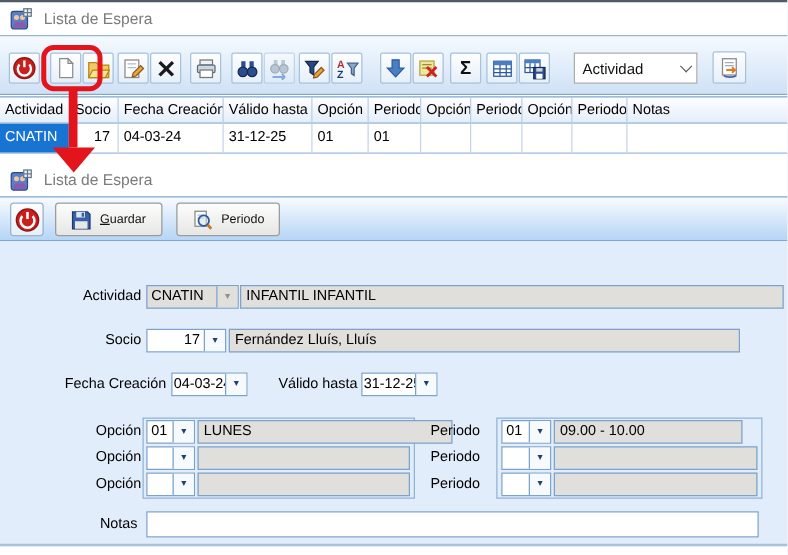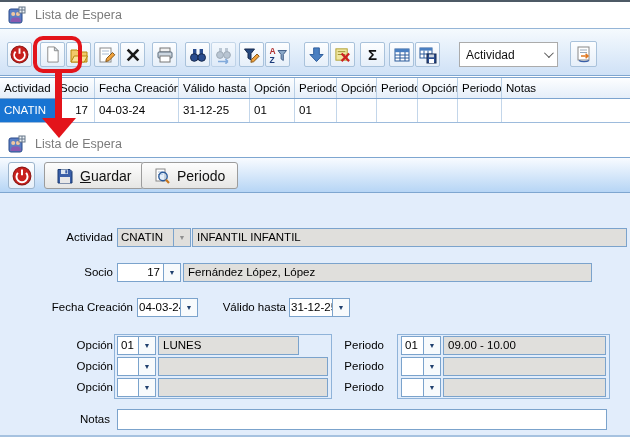--- a/index.html
+++ b/index.html
@@ -19,21 +19,21 @@
     background:linear-gradient(#fdfeff,#e6eff9); display:flex; align-items:center; justify-content:center; }
   .tb-btn.dim { opacity:.55; }
   .tb-btn .sg { font-size:15px; font-weight:bold; color:#111; line-height:1; }
   .tb-combo { position:absolute; left:459px; top:13px; width:99px; height:25px; background:#fff; border:1px solid #ababab;
     display:flex; align-items:center; font-size:12px; color:#111; padding:0 6px; }
   .tb-combo .chev { margin-left:auto; width:7px; height:7px; border-right:1.6px solid #5a5a5a; border-bottom:1.6px solid #5a5a5a; transform:rotate(45deg) translateY(-2px); }
 
   .toolbar2 { position:absolute; left:0; top:157px; width:630px; height:36px;
     background:linear-gradient(#f8fbff,#b6d5f5); border-top:1px solid #7ea6d0; border-bottom:1px solid #7ea6d0; }
   .btn2 { position:absolute; top:4px; height:27px; border:1px solid #9c9c9c; border-radius:3px;
-    background:linear-gradient(#fdfdfd,#e6e6e4); display:flex; align-items:center; gap:7px; padding:0 12px; font-size:14px; color:#111; }
+    background:linear-gradient(#fdfdfd,#e6e6e4); display:flex; align-items:center; gap:7px; padding:0 12px; font-size:10px; color:#111; }
   .pwr2 { position:absolute; left:8px; top:4px; width:27px; height:27px; border:1px solid #9cb4cc; border-radius:3px;
     background:linear-gradient(#fdfeff,#e6eff9); display:flex; align-items:center; justify-content:center; }
   .mn { display:inline-block; }
   .mn::first-letter { text-decoration:underline; }
 
   
   .grid { position:absolute; left:0; top:77px; width:630px; font-size:11.5px; }
   .g-head { display:flex; height:22px; background:linear-gradient(#fdfeff,#e5eef9);
     border-top:1px solid #7da4cf; border-bottom:1px solid #7da4cf; }
   .gh { border-right:1px solid #b9cfe6; padding:4px 0 0 4px; color:#000; white-space:nowrap; overflow:hidden; }
@@ -327,63 +327,63 @@
     <span class="val">CNATIN</span>
     <span class="arr">▼</span>
   </div>
   <div class="fld" style="left:192px; top:228px; width:435px;">INFANTIL INFANTIL</div>
 
   <div class="flabel" style="left:28px; top:263px; width:85px;">Socio</div>
   <div class="combo" style="left:117px; top:263px; width:64px;">
     <span class="val num">17</span>
     <span class="arr">▼</span>
   </div>
-  <div class="fld" style="left:183px; top:263px; width:409px;">Fernández López, López</div>
+  <div class="fld" style="left:183px; top:263px; width:409px;">Fernández Lluís, Lluís</div>
 
   <div class="flabel" style="left:28px; top:298px; width:105px;">Fecha Creación</div>
   <div class="combo" style="left:137px; top:298px; width:61px;">
     <span class="val" style="padding:0 1px;">04-03-24</span>
     <span class="arr">▼</span>
   </div>
   <div class="flabel" style="left:210px; top:298px; width:76px;">Válido hasta</div>
   <div class="combo" style="left:289px; top:298px; width:61px;">
     <span class="val" style="padding:0 1px;">31-12-25</span>
     <span class="arr">▼</span>
   </div>
 
   <div class="groupbox" style="left:114px; width:218px;"></div>
   <div class="groupbox" style="left:397px; width:213px;"></div>
 
   <div class="flabel" style="left:28px; top:336px; width:85px;">Opción</div>
   <div class="combo" style="left:117px; top:336px; width:39px;">
     <span class="val">01</span>
     <span class="arr">▼</span>
   </div>
-  <div class="fld" style="left:158px; top:336px; width:141px;">LUNES</div>
+  <div class="fld" style="left:158px; top:336px; width:204px;">LUNES</div>
 
   <div class="flabel" style="left:28px; top:357px; width:85px;">Opción</div>
   <div class="combo" style="left:117px; top:357px; width:39px;">
     <span class="val"></span>
     <span class="arr">▼</span>
   </div>
   <div class="fld" style="left:158px; top:357px; width:170px;"></div>
 
   <div class="flabel" style="left:28px; top:378px; width:85px;">Opción</div>
   <div class="combo" style="left:117px; top:378px; width:39px;">
     <span class="val"></span>
     <span class="arr">▼</span>
   </div>
   <div class="fld" style="left:158px; top:378px; width:170px;"></div>
 
   <div class="flabel" style="left:320px; top:336px; width:64px;">Periodo</div>
   <div class="combo" style="left:401px; top:336px; width:40px;">
     <span class="val">01</span>
     <span class="arr">▼</span>
   </div>
-  <div class="fld" style="left:443px; top:336px; width:163px;">09.00 - 10.00</div>
+  <div class="fld" style="left:443px; top:336px; width:151px;">09.00 - 10.00</div>
 
   <div class="flabel" style="left:320px; top:357px; width:64px;">Periodo</div>
   <div class="combo" style="left:401px; top:357px; width:40px;">
     <span class="val"></span>
     <span class="arr">▼</span>
   </div>
   <div class="fld" style="left:443px; top:357px; width:163px;"></div>
 
   <div class="flabel" style="left:320px; top:378px; width:64px;">Periodo</div>
   <div class="combo" style="left:401px; top:378px; width:40px;">

